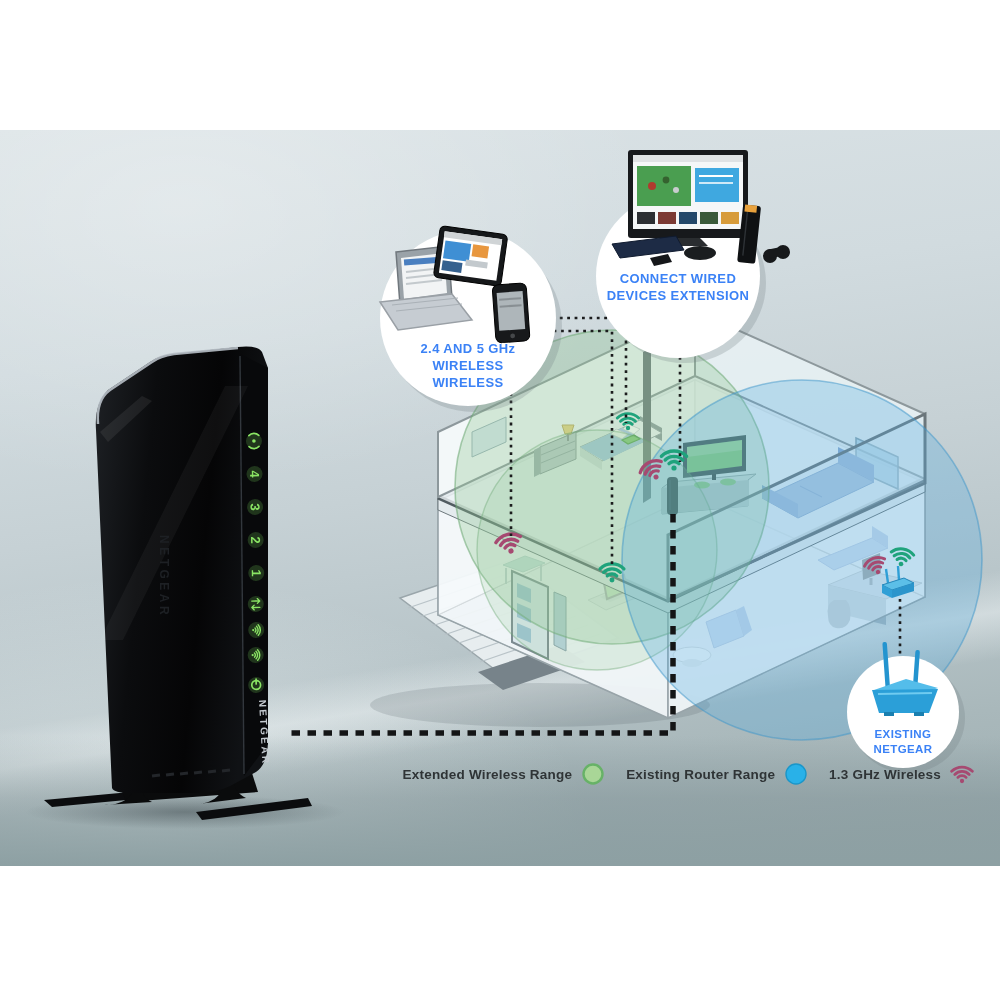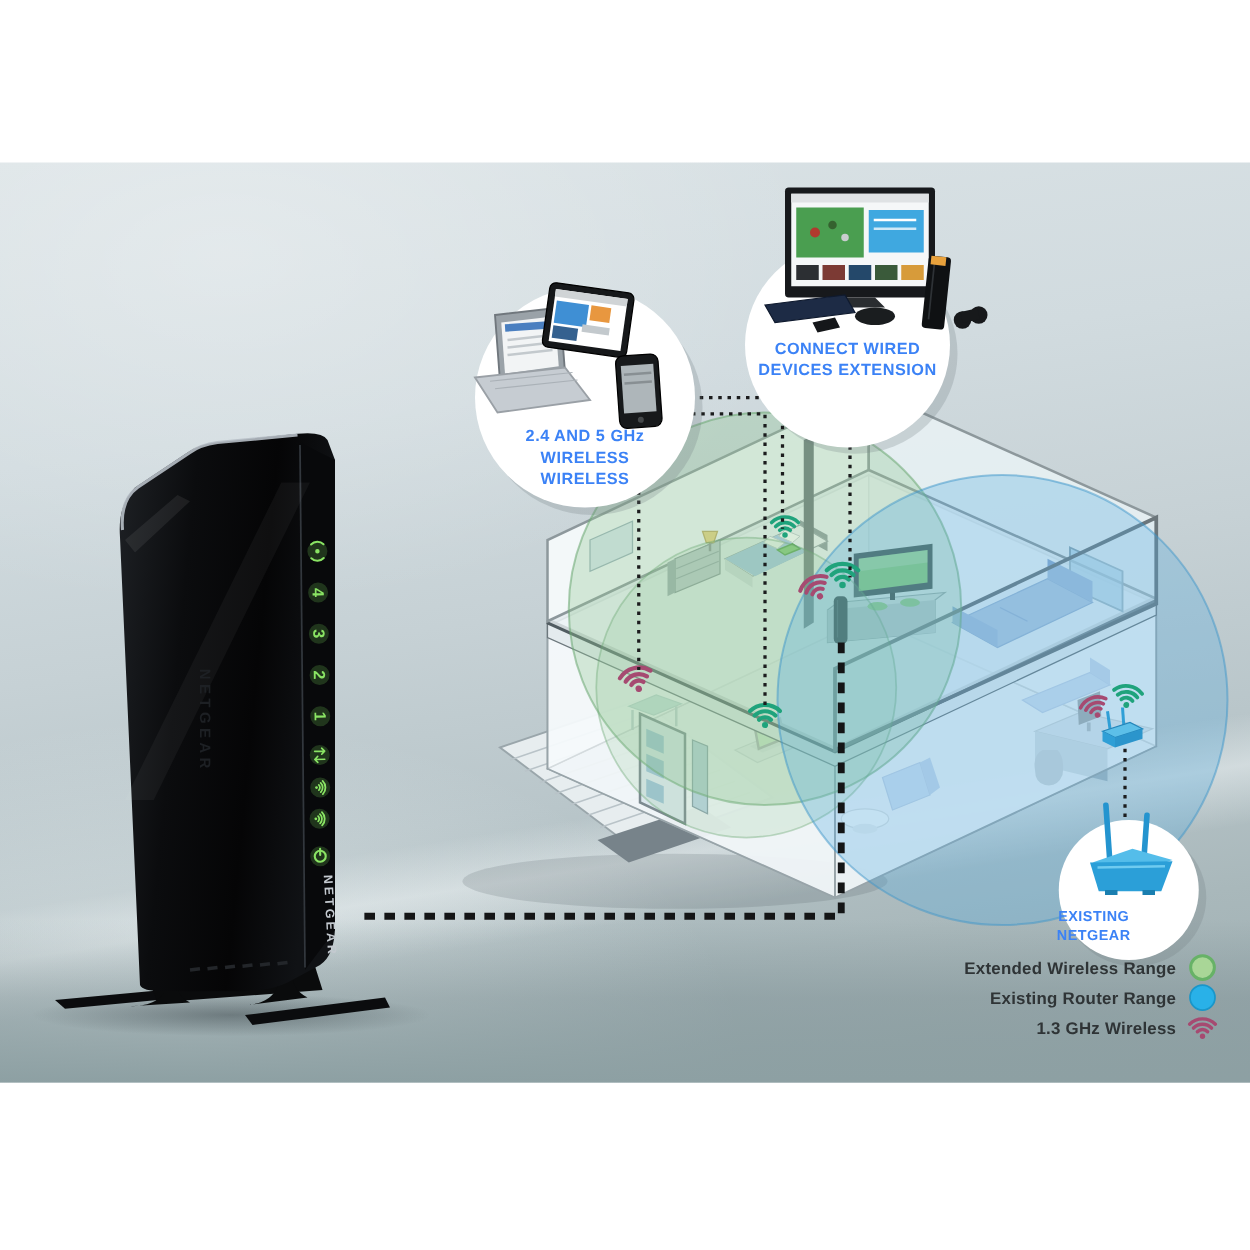--- a/index.html
+++ b/index.html
@@ -17,21 +17,21 @@
   .bottom-dark{position:absolute;left:0;bottom:0;width:100%;height:130px;
     background:linear-gradient(to bottom, rgba(128,146,150,0) 0%, rgba(128,146,150,0.50) 48%, #8da0a3 100%);}
   svg.scene{position:absolute;left:0;top:0;width:1000px;height:1000px;}
 
   
   .callout-text{position:absolute;text-align:center;color:#3b82f6;font-weight:bold;
     font-size:13px;line-height:17px;letter-spacing:0.4px;}
   .callout-text.small{font-size:11.5px;line-height:15px;}
 
   
-  .legend{position:absolute;right:26px;top:762px;display:flex;flex-direction:column;gap:0;}
+  .legend{position:absolute;right:26px;top:762px;display:flex;flex-direction:row;gap:21px;}
   .legend-row{display:flex;justify-content:flex-end;align-items:center;gap:9px;height:24px;}
   .legend-label{color:#2f3436;font-weight:bold;font-size:13.5px;letter-spacing:0.2px;white-space:nowrap;}
   .legend-swatch{width:24px;height:24px;flex:0 0 auto;}
 </style>
 </head>
 <body>
 
 <div id="canvas">
 
   <div class="photo">
@@ -359,21 +359,21 @@
 
   <div class="callout-text" style="left:368px;top:312px;width:200px;margin-top:28px;">
     <div>2.4 AND 5 GHz</div>
     <div>WIRELESS</div>
     <div>WIRELESS</div>
   </div>
   <div class="callout-text" style="left:578px;top:270px;width:200px;">
     <div>CONNECT WIRED</div>
     <div>DEVICES EXTENSION</div>
   </div>
-  <div class="callout-text small" style="left:815px;top:727px;width:120px;">
+  <div class="callout-text small" style="left:843px;top:727px;width:120px;">
     <div>EXISTING</div>
     <div>NETGEAR</div>
   </div>
 
   <div class="legend">
     <div class="legend-row">
       <span class="legend-label">Extended Wireless Range</span>
       <svg class="legend-swatch" viewBox="0 0 24 24">
         <circle cx="12" cy="12" r="9.5" fill="#a9d697" stroke="#67b267" stroke-width="2.4"></circle>
       </svg>

